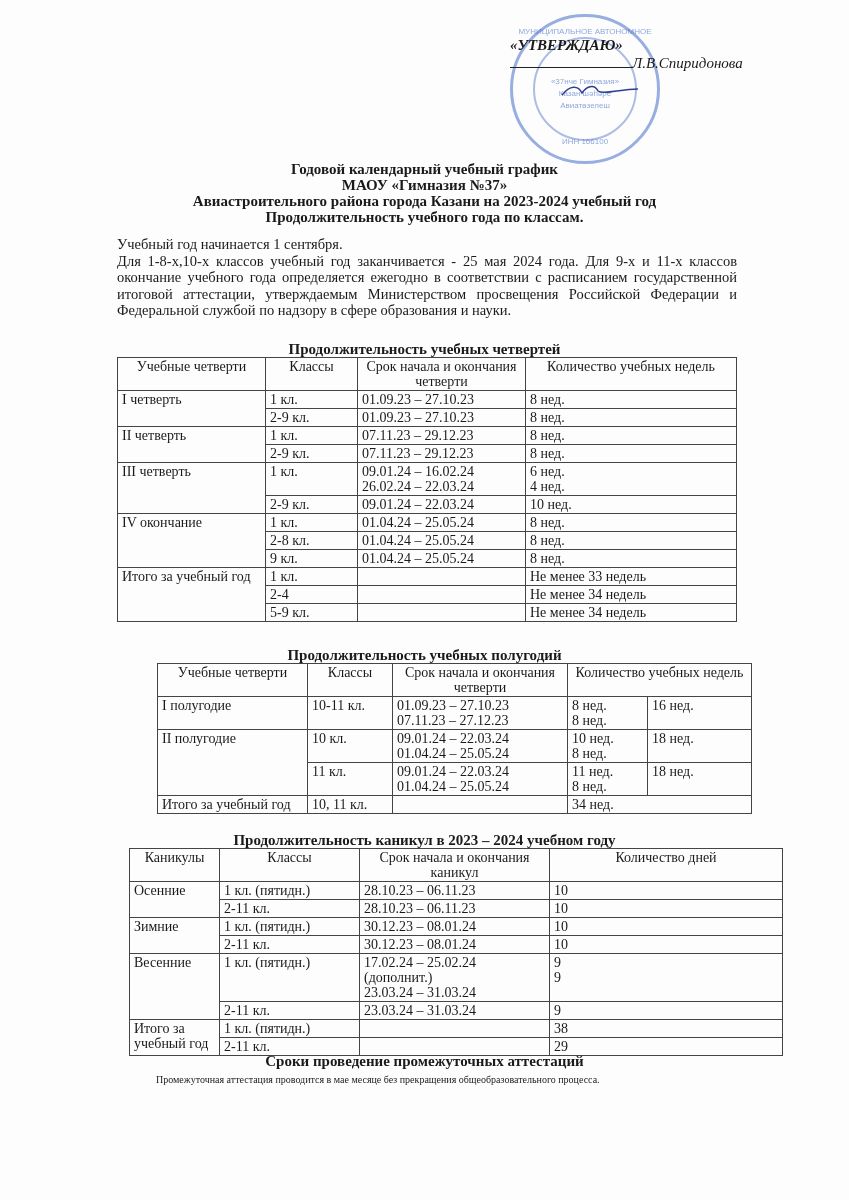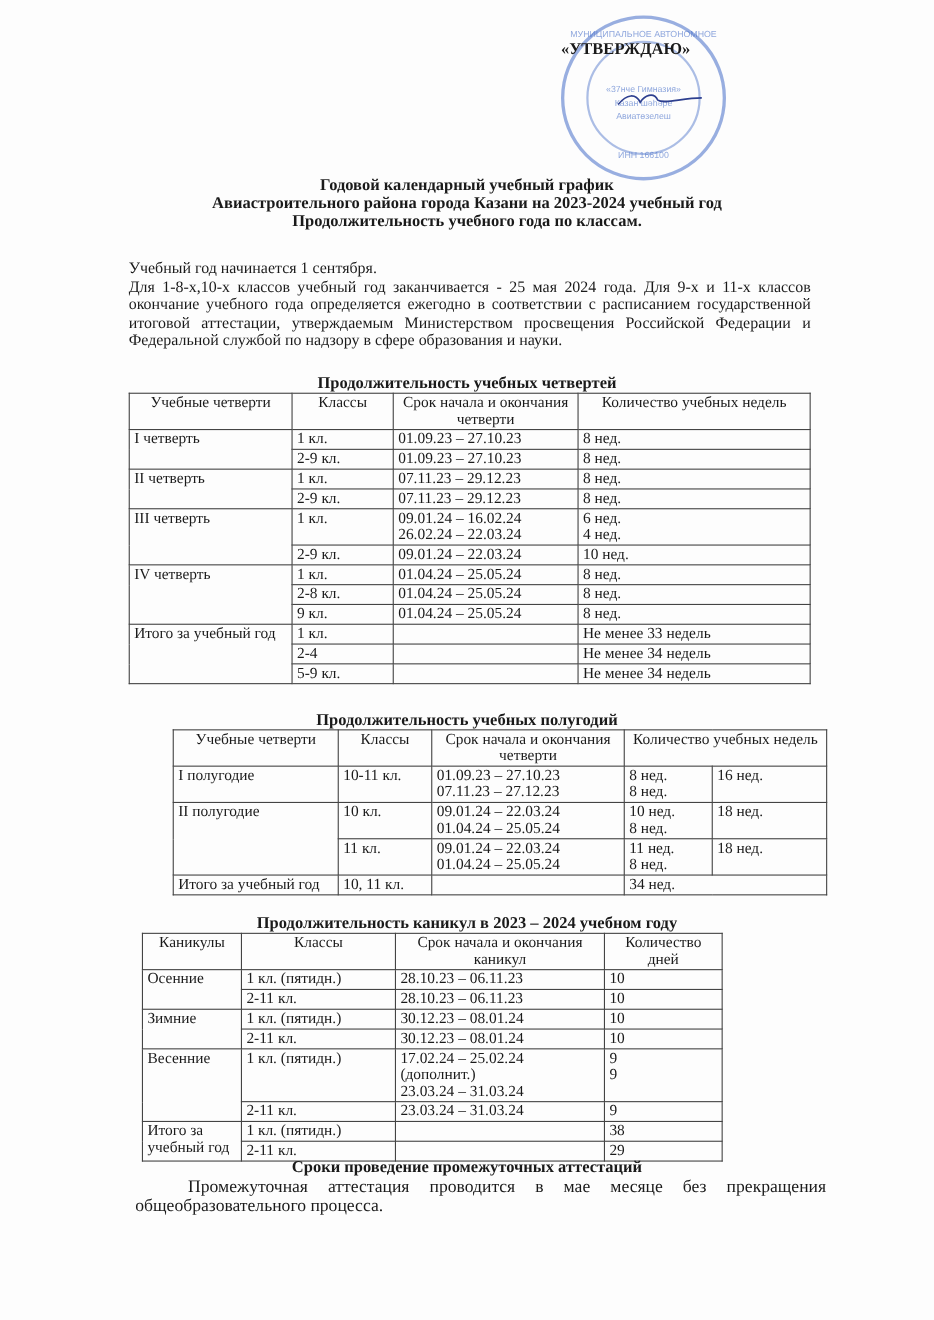--- a/index.html
+++ b/index.html
@@ -1,18 +1,18 @@
 <!DOCTYPE html>
 <html><head>
 <meta charset="utf-8">
 <style>
   html, body { margin:0; padding:0; background:#fdfdfd; }
   body { width:849px; height:1200px; position:relative; overflow:hidden;
          font-family:"Liberation Serif", serif; color:#1a1a1a; }
-  .approve { position:absolute; left:510px; top:36px; font-size:15px; line-height:18px; }
+  .approve { position:absolute; left:510px; top:36px; font-size:15px; line-height:18px;font-style:italic; }
   .approve .b { font-weight:bold; }
   .approve .line { display:inline-block; width:122px; border-bottom:1px solid #222; height:12px; vertical-align:baseline; }
   .approve .date { margin-top:22px; }
   .approve .date u { text-decoration:underline; }
   .stamp { position:absolute; left:510px; top:14px; width:150px; height:150px; border-radius:50%;
            border:3px solid rgba(70,110,200,0.55); box-sizing:border-box; }
   .stamp::before { content:""; position:absolute; left:20px; top:20px; right:20px; bottom:20px;
            border-radius:50%; border:2px solid rgba(70,110,200,0.45); }
   .stamp .st { position:absolute; left:0; right:0; text-align:center; color:rgba(70,110,200,0.6);
            font-family:"Liberation Sans", sans-serif; font-size:8px; }
@@ -21,44 +21,46 @@
   .intro { position:absolute; left:117px; top:236px; width:620px; font-size:14.5px; line-height:16.5px; }
   .intro p { margin:0; }
   .intro .just { text-align:justify; }
   .caption { position:absolute; left:0; right:0; text-align:center; font-weight:bold; font-size:15px; }
   table { position:absolute; border-collapse:collapse; font-size:14px; line-height:15px; }
   td, th { border:1px solid #444; padding:1px 4px; vertical-align:top; font-weight:normal; text-align:left; }
   th { text-align:center; vertical-align:top; }
   .c { text-align:left; }
   #t1 { left:117px; top:357px; width:620px; }
   #t2 { left:157px; top:663px; width:595px; }
-  #t3 { left:129px; top:848px; width:528px; }
-  .foot { position:absolute; left:123px; top:1071px; width:628px; font-size:16px; line-height:17px; text-align:justify; }
+  #t3 { left:129px; top:848px; width:654px; }
+  .foot { position:absolute; left:108px; top:1071px; width:628px; font-size:10px; line-height:17px; text-align:justify; }
   .foot .ind { text-indent:48px; margin:0; }
 </style>
 </head>
 <body>
 
 <div class="stamp">
   <div class="st" style="top:10px">МУНИЦИПАЛЬНОЕ АВТОНОМНОЕ</div>
   <div class="st" style="top:60px">«37нче Гимназия»</div>
   <div class="st" style="top:72px">Казан шәһәре</div>
   <div class="st" style="top:84px">Авиатөзелеш</div>
   <div class="st" style="top:120px">ИНН 166100</div>
 </div>
 <svg class="signature" viewBox="0 0 80 14">
   <path d="M2 12 C10 2, 18 2, 22 10 C26 4, 34 0, 38 8 C44 12, 60 6, 78 6" stroke="#2d3f8f" stroke-width="1.5" fill="none"></path>
 </svg>
 
 <div class="approve">
   <div class="b">«УТВЕРЖДАЮ»</div>
+  <div><span class="line"></span><span>Л.В.Спиридонова</span></div>
 </div>
 
 <div class="title">
   <div>Годовой календарный учебный график</div>
+  <div>МАОУ «Гимназия №37»</div>
   <div>Авиастроительного района города Казани на 2023-2024 учебный год</div>
   <div>Продолжительность учебного года по классам.</div>
 </div>
 
 <div class="intro">
   <p>Учебный год начинается 1 сентября.</p>
   <p class="just">Для 1-8-х,10-х классов учебный год заканчивается - 25 мая 2024 года. Для 9-х и 11-х классов окончание учебного года определяется ежегодно в соответствии с расписанием государственной итоговой аттестации, утверждаемым Министерством просвещения Российской Федерации и Федеральной службой по надзору в сфере образования и науки.</p>
 </div>
 
 <div class="caption" style="top:341px">Продолжительность учебных четвертей</div>
@@ -131,21 +133,21 @@
       <tr>
         <td>2-9 кл.</td>
         <td>
           <div>09.01.24 – 22.03.24</div>
         </td>
         <td>
           <div>10 нед.</div>
         </td>
       </tr>
       <tr>
-        <td rowspan="3">IV четверть</td>
+        <td rowspan="3">IV окончание</td>
         <td>1 кл.</td>
         <td>
           <div>01.04.24 – 25.05.24</div>
         </td>
         <td>
           <div>8 нед.</div>
         </td>
       </tr>
       <tr>
         <td>2-8 кл.</td>

